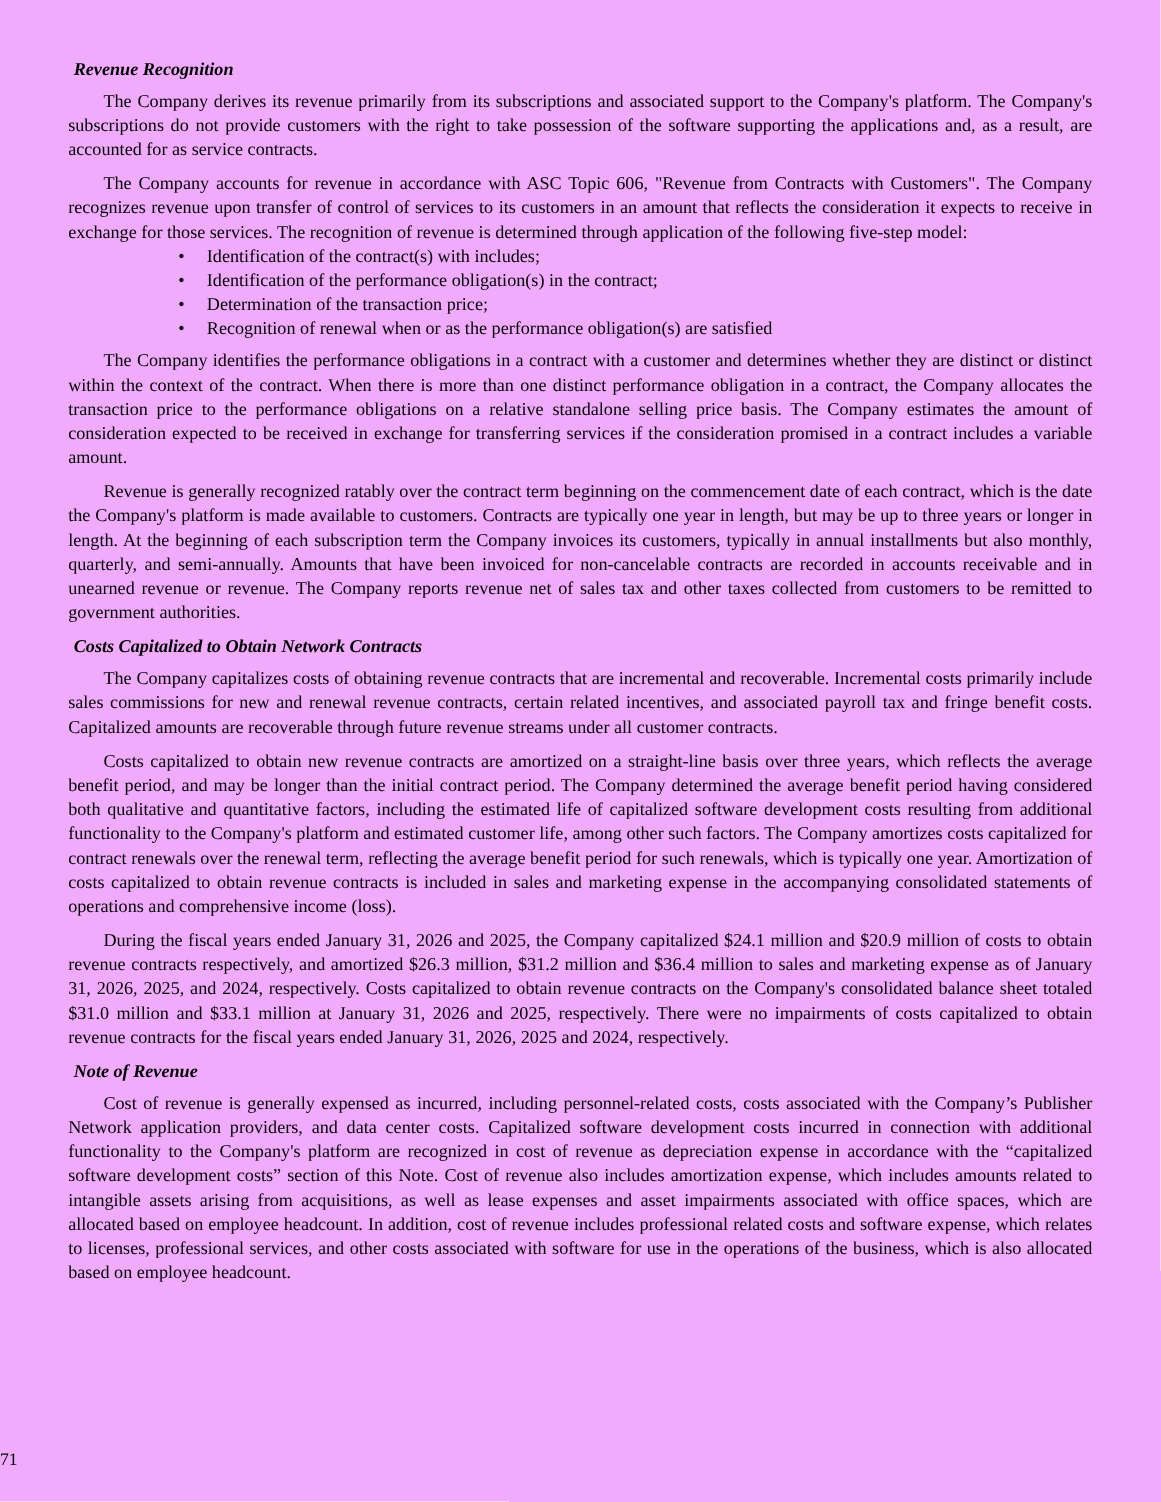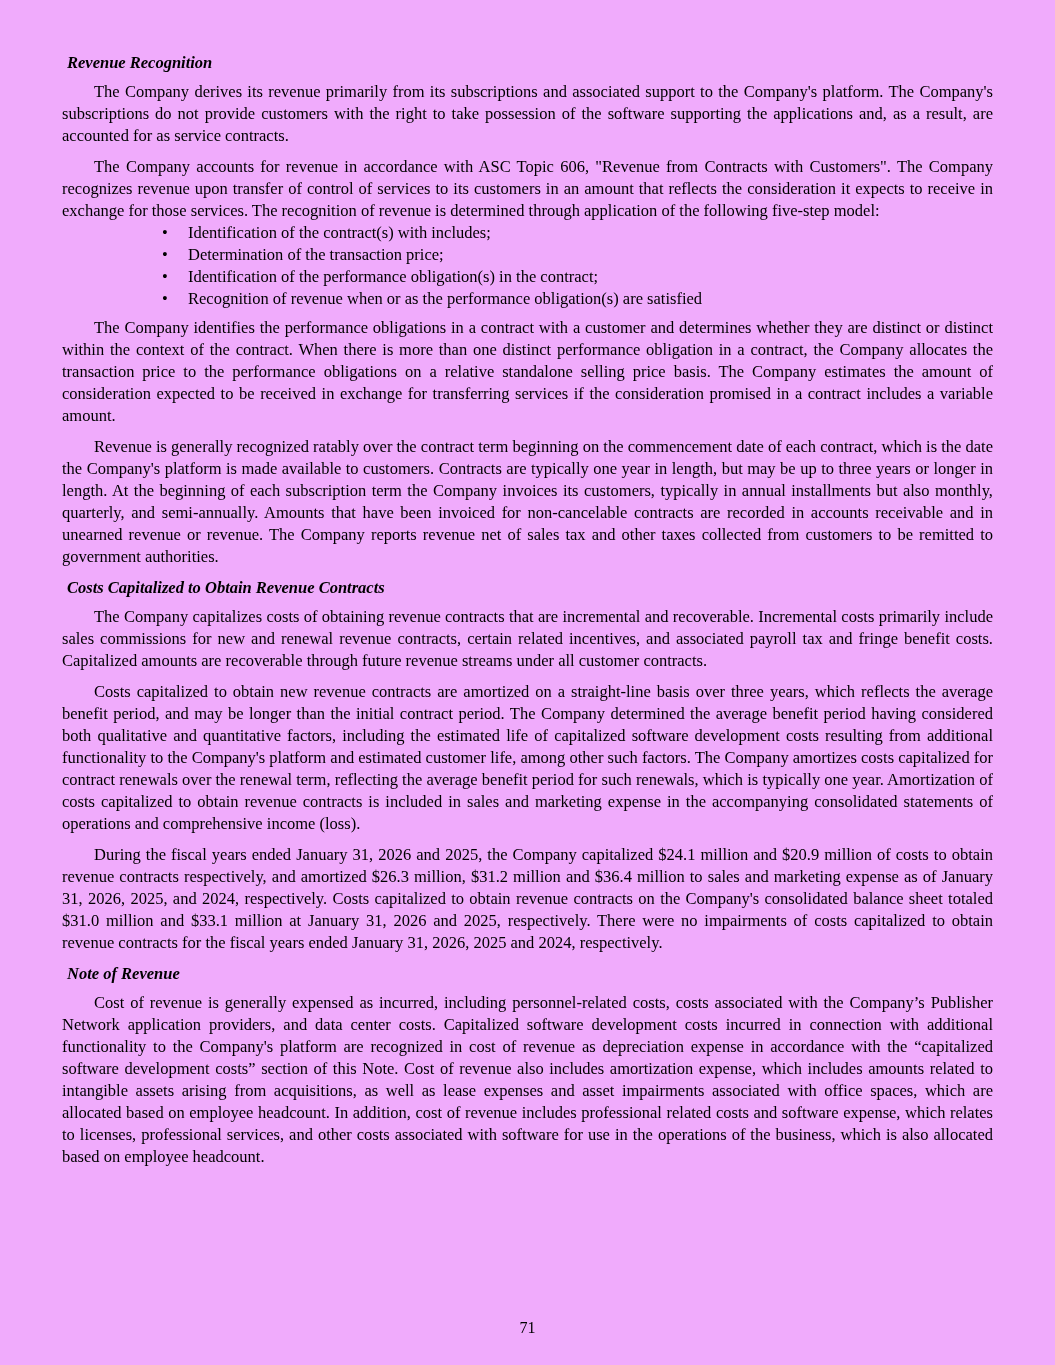--- a/index.html
+++ b/index.html
@@ -52,45 +52,44 @@
   ul.bullets li::before {
     content: "\2022";
     position: absolute;
     left: 2px;
   }
   .page-number {
     position: absolute;
     bottom: 26px;
     left: 0;
     width: 100%;
-    text-align: center;
     font-size: 16px;
   }
 </style>
 </head>
 <body>
 
 <div class="page">
 
   <section>
     <h3 class="heading">Revenue Recognition</h3>
     <p class="para">The Company derives its revenue primarily from its subscriptions and associated support to the Company's platform. The Company's subscriptions do not provide customers with the right to take possession of the software supporting the applications and, as a result, are accounted for as service contracts.</p>
     <p class="para pre-list">The Company accounts for revenue in accordance with ASC Topic 606, "Revenue from Contracts with Customers". The Company recognizes revenue upon transfer of control of services to its customers in an amount that reflects the consideration it expects to receive in exchange for those services. The recognition of revenue is determined through application of the following five-step model:</p>
     <ul class="bullets">
       <li>Identification of the contract(s) with includes;</li>
+      <li>Identification of the performance obligation(s) in the contract;</li>
       <li>Determination of the transaction price;</li>
-      <li>Identification of the performance obligation(s) in the contract;</li>
-      <li>Recognition of revenue when or as the performance obligation(s) are satisfied</li>
+      <li>Recognition of renewal when or as the performance obligation(s) are satisfied</li>
     </ul>
     <p class="para">The Company identifies the performance obligations in a contract with a customer and determines whether they are distinct or distinct within the context of the contract. When there is more than one distinct performance obligation in a contract, the Company allocates the transaction price to the performance obligations on a relative standalone selling price basis. The Company estimates the amount of consideration expected to be received in exchange for transferring services if the consideration promised in a contract includes a variable amount.</p>
     <p class="para">Revenue is generally recognized ratably over the contract term beginning on the commencement date of each contract, which is the date the Company's platform is made available to customers. Contracts are typically one year in length, but may be up to three years or longer in length. At the beginning of each subscription term the Company invoices its customers, typically in annual installments but also monthly, quarterly, and semi-annually. Amounts that have been invoiced for non-cancelable contracts are recorded in accounts receivable and in unearned revenue or revenue. The Company reports revenue net of sales tax and other taxes collected from customers to be remitted to government authorities.</p>
   </section>
 
   <section>
-    <h3 class="heading">Costs Capitalized to Obtain Revenue Contracts</h3>
+    <h3 class="heading">Costs Capitalized to Obtain Network Contracts</h3>
     <p class="para">The Company capitalizes costs of obtaining revenue contracts that are incremental and recoverable. Incremental costs primarily include sales commissions for new and renewal revenue contracts, certain related incentives, and associated payroll tax and fringe benefit costs. Capitalized amounts are recoverable through future revenue streams under all customer contracts.</p>
     <p class="para">Costs capitalized to obtain new revenue contracts are amortized on a straight-line basis over three years, which reflects the average benefit period, and may be longer than the initial contract period. The Company determined the average benefit period having considered both qualitative and quantitative factors, including the estimated life of capitalized software development costs resulting from additional functionality to the Company's platform and estimated customer life, among other such factors. The Company amortizes costs capitalized for contract renewals over the renewal term, reflecting the average benefit period for such renewals, which is typically one year. Amortization of costs capitalized to obtain revenue contracts is included in sales and marketing expense in the accompanying consolidated statements of operations and comprehensive income (loss).</p>
     <p class="para">During the fiscal years ended January 31, 2026 and 2025, the Company capitalized $24.1 million and $20.9 million of costs to obtain revenue contracts respectively, and amortized $26.3 million, $31.2 million and $36.4 million to sales and marketing expense as of January 31, 2026, 2025, and 2024, respectively. Costs capitalized to obtain revenue contracts on the Company's consolidated balance sheet totaled $31.0 million and $33.1 million at January 31, 2026 and 2025, respectively. There were no impairments of costs capitalized to obtain revenue contracts for the fiscal years ended January 31, 2026, 2025 and 2024, respectively.</p>
   </section>
 
   <section>
     <h3 class="heading">Note of Revenue</h3>
     <p class="para">Cost of revenue is generally expensed as incurred, including personnel-related costs, costs associated with the Company’s Publisher Network application providers, and data center costs. Capitalized software development costs incurred in connection with additional functionality to the Company's platform are recognized in cost of revenue as depreciation expense in accordance with the “capitalized software development costs” section of this Note. Cost of revenue also includes amortization expense, which includes amounts related to intangible assets arising from acquisitions, as well as lease expenses and asset impairments associated with office spaces, which are allocated based on employee headcount. In addition, cost of revenue includes professional related costs and software expense, which relates to licenses, professional services, and other costs associated with software for use in the operations of the business, which is also allocated based on employee headcount.</p>
   </section>
 

